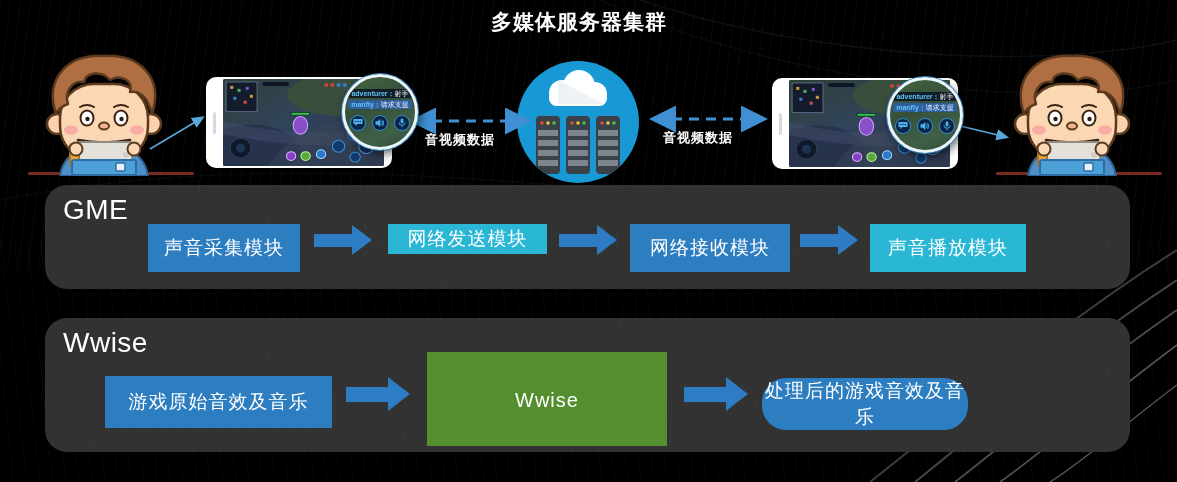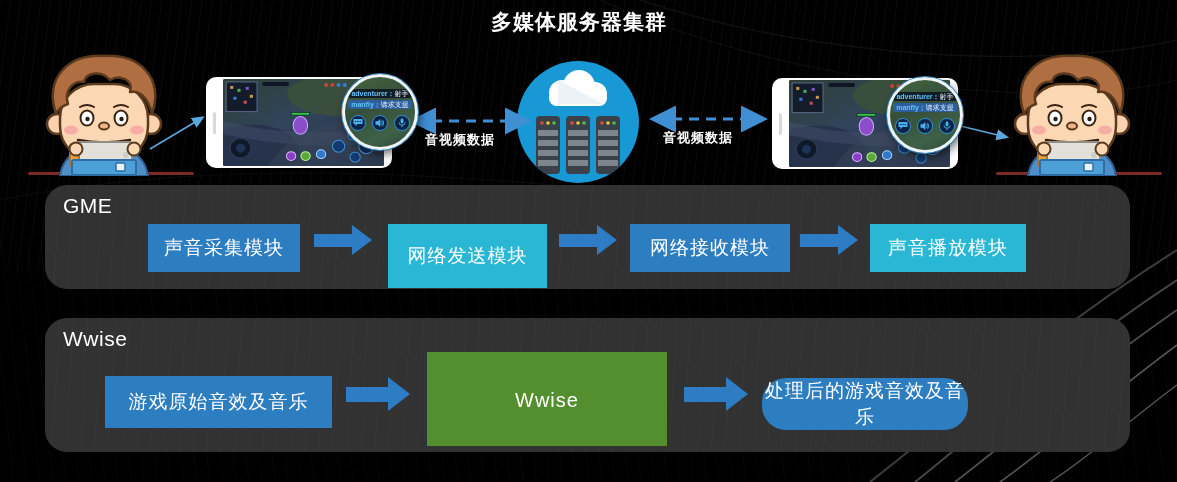--- a/index.html
+++ b/index.html
@@ -56,30 +56,30 @@
 
   .link-label{position:absolute;font-size:13px;font-weight:bold;letter-spacing:1px;z-index:4;}
   .link-label-left{left:425px;top:131px;}
   .link-label-right{left:663px;top:129px;}
 
   
   .panel{position:absolute;left:45px;width:1085px;border-radius:22px;background:#323232;z-index:2;
          background-image:repeating-linear-gradient(93deg,rgba(255,255,255,0.02) 0 1px,transparent 1px 14px);}
   .panel-gme{top:185px;height:104px;}
   .panel-wwise{top:318px;height:134px;}
-  .panel-title{position:absolute;left:18px;top:9px;font-size:21px;font-weight:500;letter-spacing:.5px;}
+  .panel-title{position:absolute;left:18px;top:9px;font-size:28px;font-weight:500;letter-spacing:.5px;}
 
   .module-box{position:absolute;display:flex;align-items:center;justify-content:center;
               color:#fff;font-size:19px;letter-spacing:1px;text-align:center;margin-top:8px;}
   .box-blue{background:#2d7dc1;}
   .box-cyan{background:#29b7d5;}
   .box-green{background:#538e2f;flex-direction:column;}
 
   .gme-b1{left:103px;top:31px;width:152px;height:48px;}
-  .gme-b2{left:343px;top:31px;width:159px;height:64px;}
+  .gme-b2{left:343px;top:31px;width:159px;height:30px;}
   .gme-b3{left:585px;top:31px;width:160px;height:48px;}
   .gme-b4{left:825px;top:31px;width:156px;height:48px;}
 
   .ww-b1{left:60px;top:50px;width:227px;height:52px;}
   .ww-b2{left:382px;top:26px;width:240px;height:94px;}
   .ww-b3{left:717px;top:52px;width:206px;height:52px;border-radius:24px;}
   .ww-b2 .l1{font-size:20px;margin-top:2px;}
   .ww-b2 .l2{font-size:17px;margin-top:9px;letter-spacing:0;}
 
   .flow-arrow{position:absolute;display:flex;align-items:center;}

